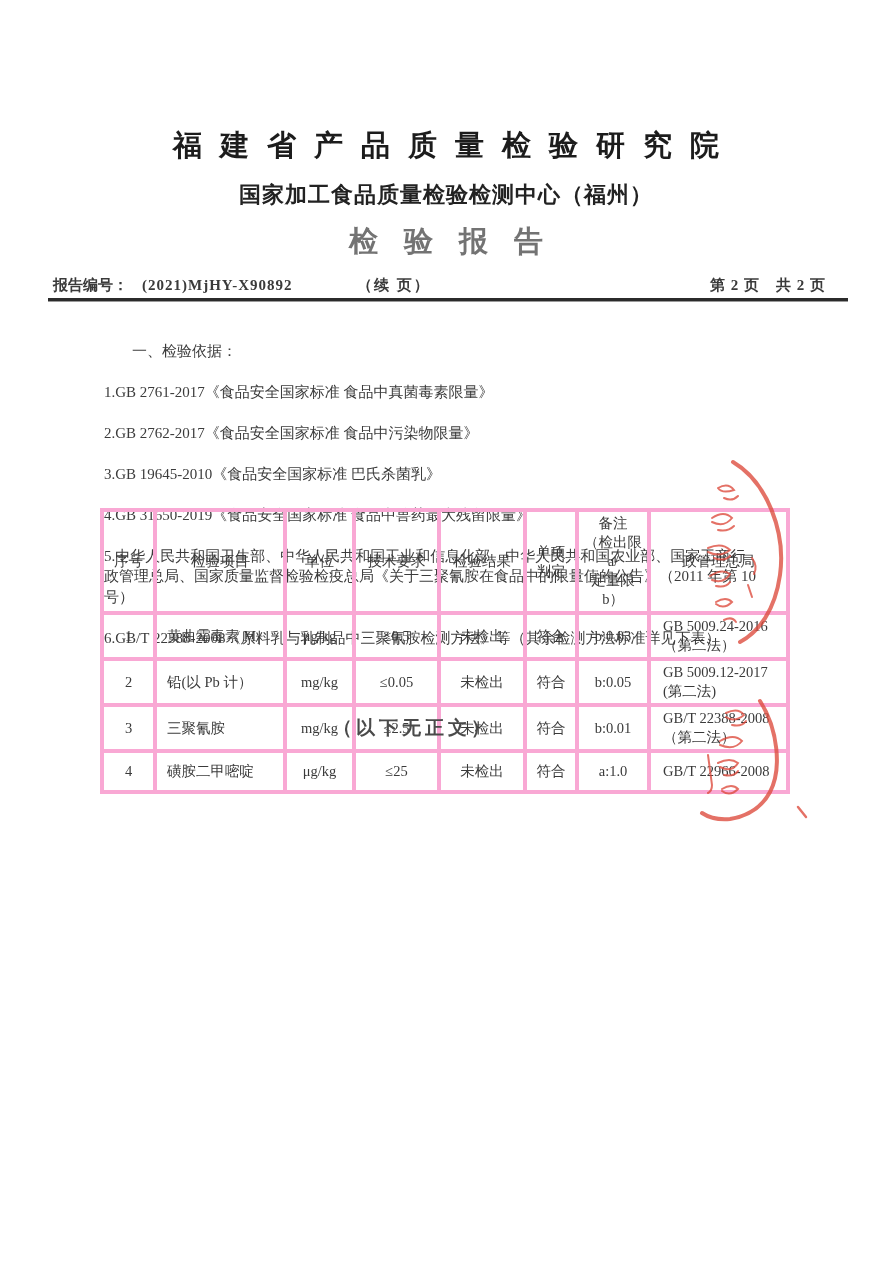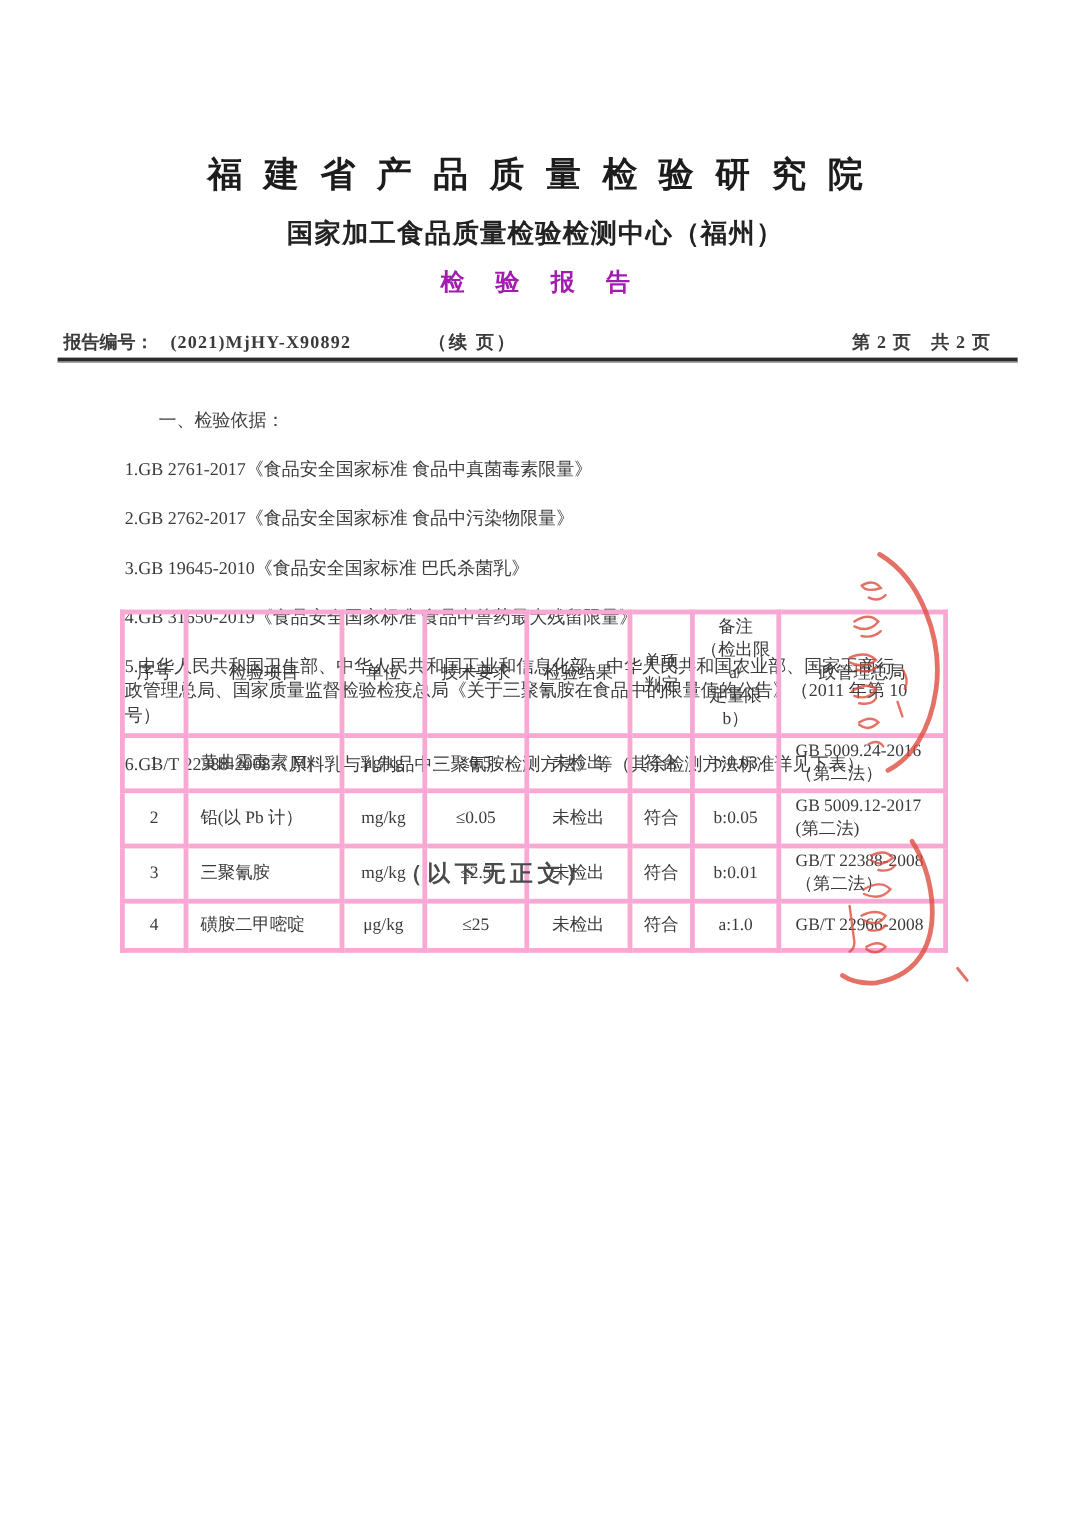--- a/index.html
+++ b/index.html
@@ -20,21 +20,21 @@
     text-align: center; font-size: 29px; font-weight: bold; color: #1c1c1c;
     letter-spacing: 18px; text-indent: 18px;
   }
   .title2 {
     position: absolute; top: 180px; left: 0; width: 100%;
     text-align: center; font-size: 22px; font-weight: bold; color: #222;
     letter-spacing: 1px;
   }
   .title3 {
     position: absolute; top: 222px; left: 0; width: 100%;
-    text-align: center; font-size: 20px; font-weight: bold; color: #a21caf;
+    text-align: center; font-size: 29px; font-weight: bold; color: #737373;
     letter-spacing: 26px; text-indent: 26px;
   }
   .report-line { position: absolute; top: 276px; left: 0; width: 100%; height: 20px; font-size: 15px; color: #3a3a3a; font-weight: bold; }
   .report-no   { position: absolute; left: 53px;  top: 0; }
   .report-no .num { margin-left: 14px; letter-spacing: 1px; }
   .cont-page   { position: absolute; left: 357px; top: 0; letter-spacing: 2px; }
   .page-info   { position: absolute; left: 710px; top: 0; letter-spacing: 1px; }
   .header-rule {
     position: absolute; top: 298px; left: 48px; width: 800px; height: 3px;
     background: #2b2b2b; border-bottom: 1px solid #9a9a9a;

